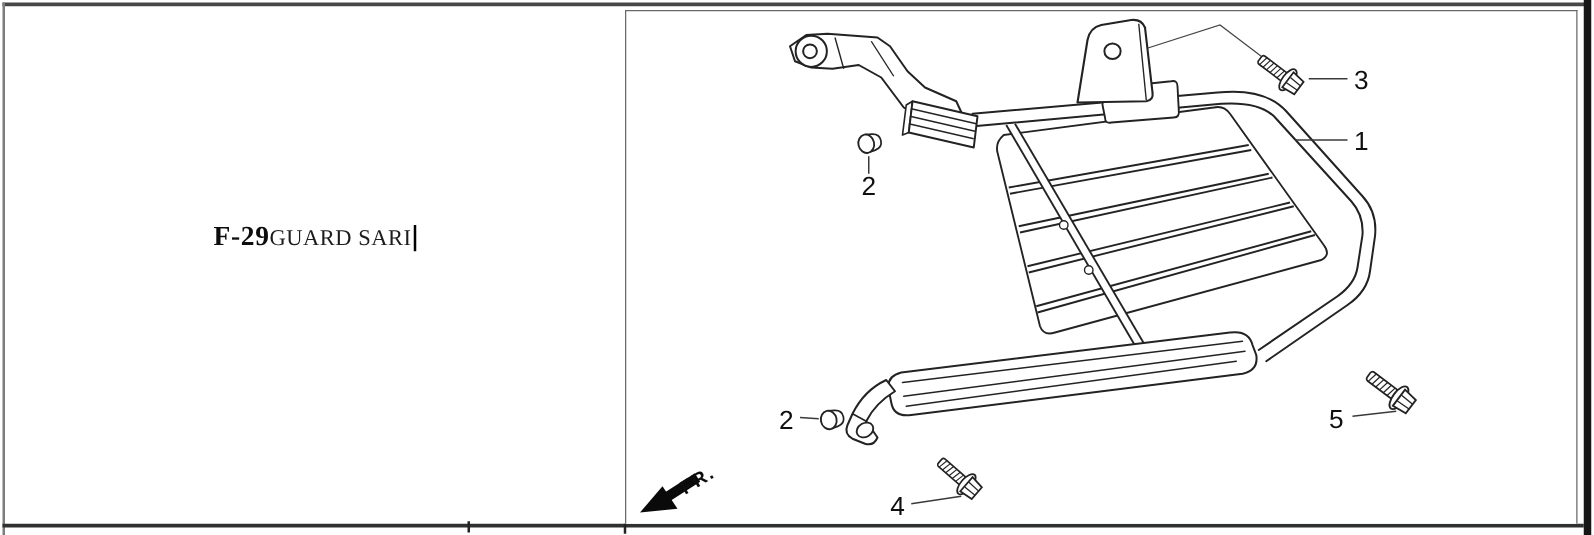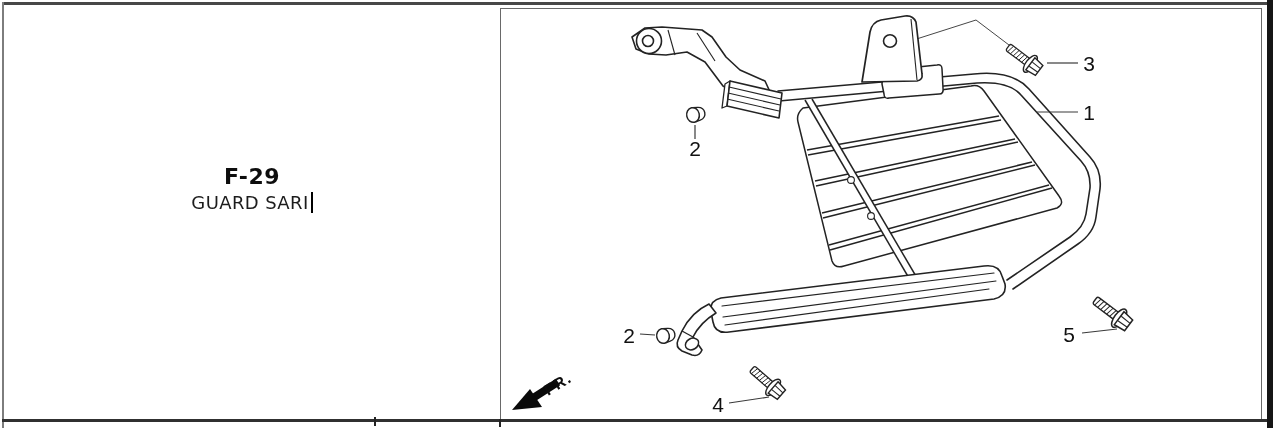--- a/index.html
+++ b/index.html
@@ -8,21 +8,21 @@
   
   .frame-top{position:absolute;left:2px;top:2px;width:1270px;height:3px;background:#474747;}
   .frame-left{position:absolute;left:2px;top:2px;width:2px;height:426px;background:#7d7d7d;}
   .frame-right{position:absolute;left:1267px;top:0px;width:6px;height:428px;background:#161616;}
   .bottom-bar{position:absolute;left:2px;top:419px;width:1265px;height:3px;background:#303030;}
   .tick{position:absolute;background:#232323;}
   .tick-a{left:374px;top:417px;width:2px;height:9px;}
   .tick-b{left:499px;top:419px;width:2px;height:8px;}
   
   .left-panel{position:absolute;left:4px;top:5px;width:496px;height:368px;
-              display:flex;flex-direction:column;align-items:center;justify-content:center;}
+              display:flex;flex-direction:row;align-items:center;justify-content:center;font-family:Liberation Serif, serif;}
   .section-code{font-size:22px;font-weight:bold;color:#0d0d0d;letter-spacing:0.5px;line-height:1.1;}
   .title-line{margin-top:3px;font-size:18px;color:#1c1c1c;letter-spacing:0.4px;display:flex;align-items:center;}
   .caret{display:inline-block;width:2px;height:21px;background:#000;margin-left:2px;}
   
   .diagram-panel{position:absolute;left:500px;top:8px;width:762px;height:411px;
                  border:1.4px solid #696969;border-bottom:none;box-sizing:border-box;background:#fff;}
   .diagram-panel svg{position:absolute;left:-1px;top:-1px;}
   text.lbl{font-family:"Liberation Sans",sans-serif;font-size:21px;fill:#101010;cursor:pointer;}
   text.fr{font-family:"Liberation Sans",sans-serif;font-size:15.5px;font-weight:600;fill:#0d0d0d;letter-spacing:1.5px;}
 </style>

